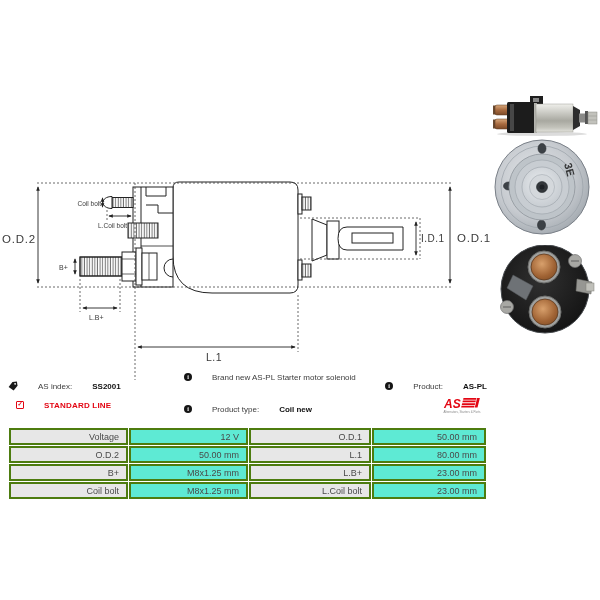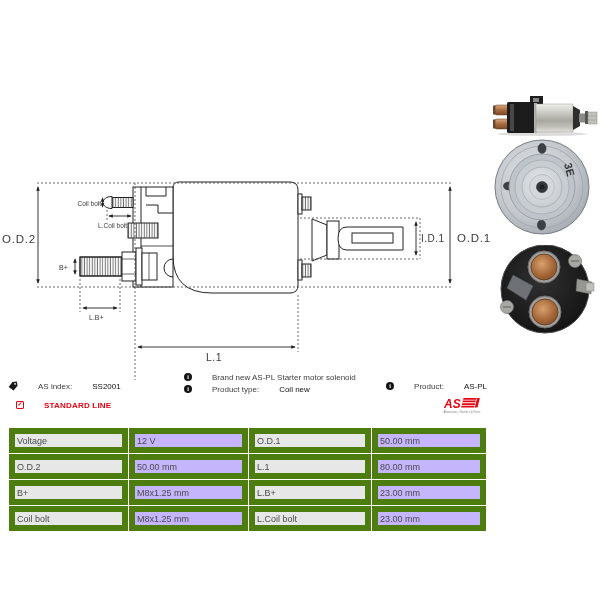--- a/index.html
+++ b/index.html
@@ -5,42 +5,42 @@
   html,body{margin:0;padding:0;}
   body{
     width:600px;height:600px;background:#ffffff;position:relative;
     font-family:"Liberation Sans",sans-serif;overflow:hidden;
   }
   .abs{position:absolute;}
   .info-line{
     position:absolute;display:flex;align-items:center;gap:20px;
     font-size:8px;color:#3c3c3c;white-space:nowrap;height:10px;
   }
-  .b{font-weight:normal;color:#101010;}
+  .b{font-weight:bold;color:#101010;}
   .redtxt{color:#e30613;font-weight:bold;letter-spacing:.2px;}
   .info-ico{
     width:8px;height:8px;border-radius:50%;background:#151515;color:#fff;
     font-size:6px;line-height:8px;text-align:center;font-weight:bold;
     font-family:"Liberation Serif",serif;flex:0 0 auto;
   }
   .chk{
     width:6px;height:6px;border:1.2px solid #e30613;border-radius:1px;
     color:#e30613;font-size:6px;line-height:5px;text-align:center;
     font-weight:bold;flex:0 0 auto;
   }
   table.spec{
     position:absolute;left:8px;top:427px;width:479px;table-layout:fixed;
     border-collapse:separate;border-spacing:1px;font-size:9px;color:#4a4a4a;
   }
   table.spec td{
-    border:6px solid #4d7c0f;height:13px;padding:0 7px 0 2px;
-    overflow:hidden;vertical-align:middle;
+    border:2px solid #4d7c0f;height:13px;padding:0 7px 0 2px;
+    text-align:right;overflow:hidden;vertical-align:middle;
   }
   td.lbl{background:#e7e7e7;}
-  td.val{background:#c4b5fd;}
+  td.val{background:#5eead4;}
 </style>
 </head>
 <body>
 
 <div>
 
   <svg class="abs" style="left:0;top:0" width="500" height="385" viewBox="0 0 500 385">
     <defs>
       <marker id="arr" viewBox="0 0 10 10" refX="8.5" refY="5" markerWidth="5" markerHeight="5" orient="auto-start-reverse">
         <path d="M0,1 L10,5 L0,9 Z" fill="#222"></path>
@@ -241,21 +241,21 @@
   <div class="info-line" style="left:16px;top:400px">
     <span class="chk">✓</span>
     <span class="redtxt">STANDARD LINE</span>
   </div>
 
   <div class="info-line" style="left:184px;top:372px">
     <span class="info-ico">i</span>
     <span>Brand new AS-PL Starter motor solenoid</span>
   </div>
 
-  <div class="info-line" style="left:184px;top:384px">
+  <div class="info-line" style="left:184px;top:404px">
     <span class="info-ico">i</span>
     <span>Product type:</span>
     <span class="b">Coil new</span>
   </div>
 
   <div class="info-line" style="right:113px;top:381px">
     <span class="info-ico">i</span>
     <span>Product:</span>
     <span class="b">AS-PL</span>
   </div>

